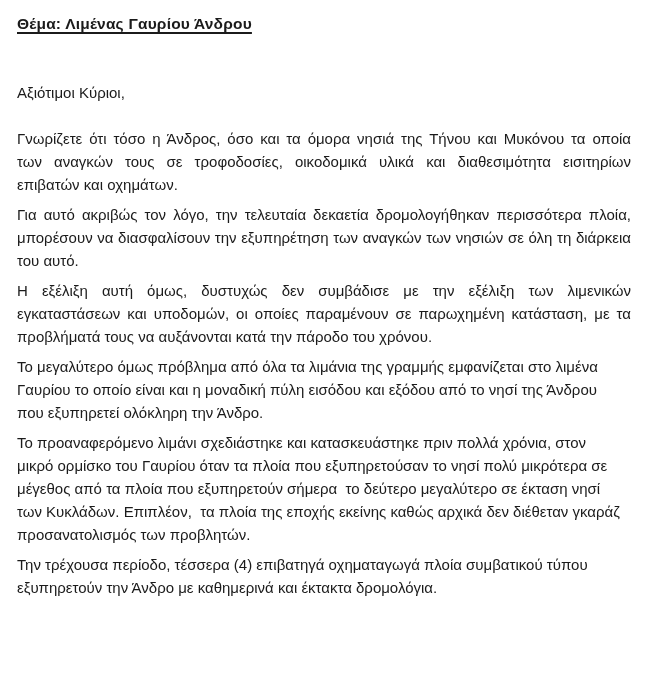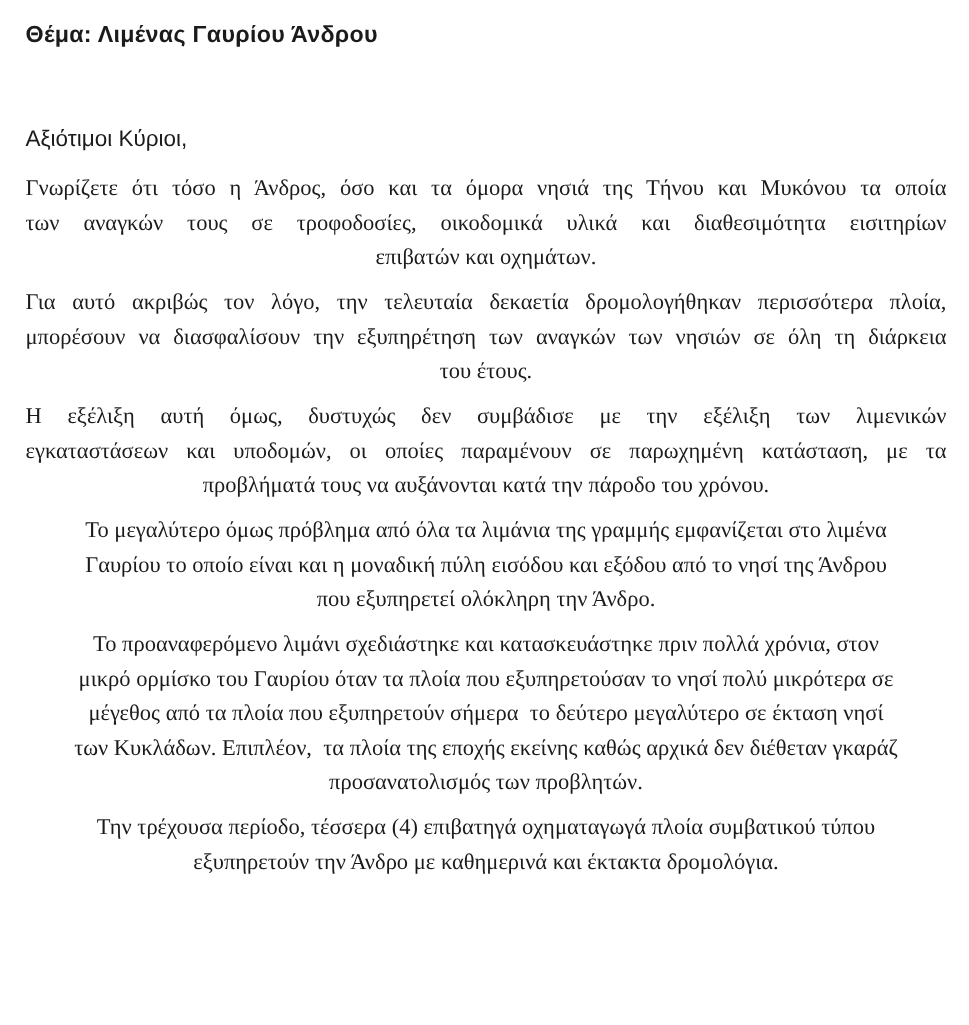--- a/index.html
+++ b/index.html
@@ -17,40 +17,39 @@
   .page {
     box-sizing: border-box;
     width: 646px;
     height: 683px;
     padding: 13px 11px 0 17px;
   }
   .subject {
     font-size: 15.5px;
     font-weight: bold;
     line-height: 22px;
+    text-decoration: underline;
     text-decoration-thickness: 1.5px;
     text-underline-offset: 3px;
     letter-spacing: 0.2px;
     margin: 0 0 46px 0;
   }
   .salutation {
     font-size: 15px;
     line-height: 23px;
-    margin: 0 0 11px 0;
+    margin: 0 0 23px 0;
     white-space: pre;
   }
   .para {
     margin: 0 4px 7px 0;
-    font-family: Liberation Serif, serif;
   }
   .ln {
     font-size: 15px;
     line-height: 23px;
     white-space: pre;          
-    text-align: center;
   }
   .ln.j {
     white-space: normal;       
     text-align: justify;
     text-align-last: justify;
   }
 </style>
 </head>
 <body>
 
@@ -62,21 +61,21 @@
 
   <div class="para">
     <div class="ln j">Γνωρίζετε ότι τόσο η Άνδρος, όσο και τα όμορα νησιά της Τήνου και Μυκόνου τα οποία</div>
     <div class="ln j">των αναγκών τους σε τροφοδοσίες, οικοδομικά υλικά και διαθεσιμότητα εισιτηρίων</div>
     <div class="ln">επιβατών και οχημάτων.</div>
   </div>
 
   <div class="para">
     <div class="ln j">Για αυτό ακριβώς τον λόγο, την  τελευταία δεκαετία δρομολογήθηκαν περισσότερα πλοία,</div>
     <div class="ln j">μπορέσουν να διασφαλίσουν την εξυπηρέτηση των αναγκών των νησιών σε όλη τη διάρκεια</div>
-    <div class="ln">του έτους.</div>
+    <div class="ln">του αυτό.</div>
   </div>
 
   <div class="para">
     <div class="ln j">Η εξέλιξη αυτή όμως, δυστυχώς δεν συμβάδισε με την εξέλιξη των λιμενικών</div>
     <div class="ln j">εγκαταστάσεων και υποδομών, οι οποίες παραμένουν σε παρωχημένη κατάσταση,  με τα</div>
     <div class="ln">προβλήματά τους να αυξάνονται κατά την πάροδο του χρόνου.</div>
   </div>
 
   <div class="para">
     <div class="ln">Το μεγαλύτερο όμως πρόβλημα από όλα τα λιμάνια της γραμμής εμφανίζεται στο λιμένα</div>

